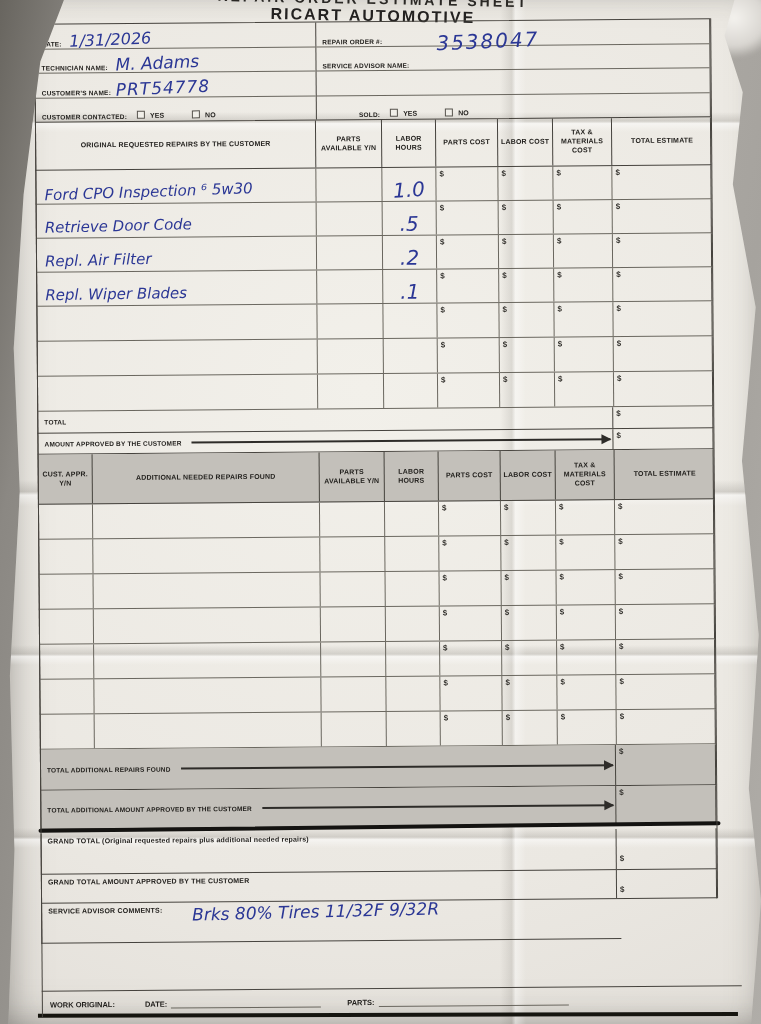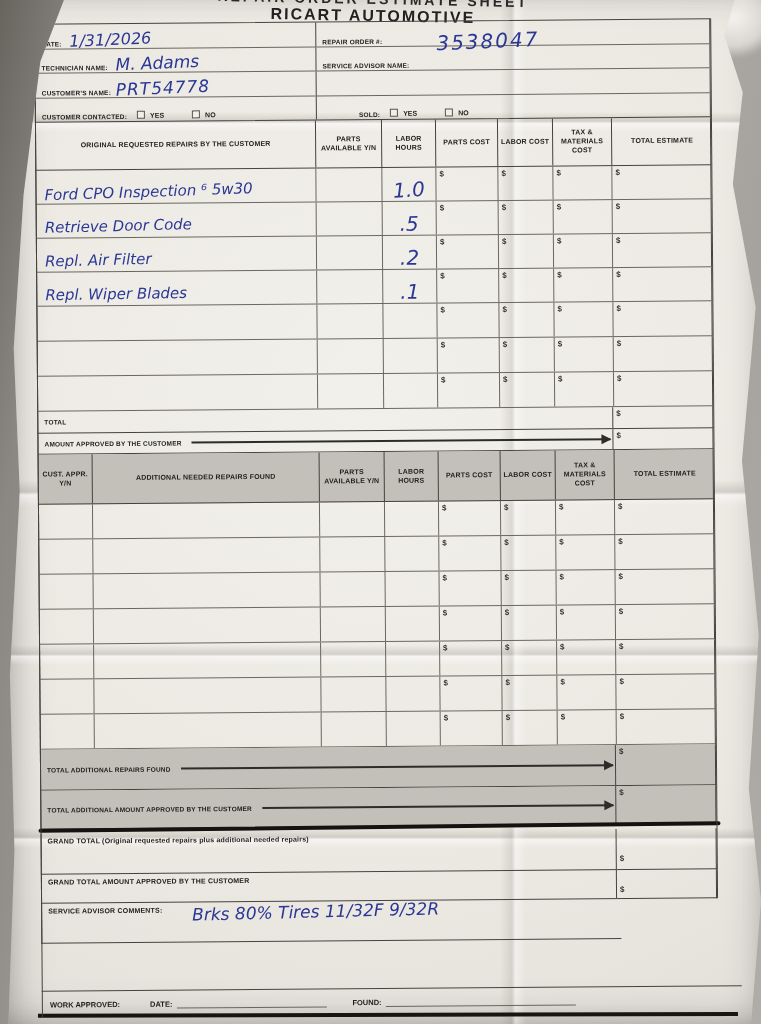--- a/index.html
+++ b/index.html
@@ -488,24 +488,24 @@
             <span class="d" style="top:auto;bottom:4px">$</span>
           </span>
       </div>
 
       <div class="gtrow comments" style="top:901px;height:40px;border-right:none;width:580px">
         <span class="lbl">SERVICE ADVISOR COMMENTS:</span>
         <span class="hw">Brks 80%   Tires 11/32F  9/32R</span>
       </div>
 
       <div class="footerbox">
-        <span class="fl">WORK APPROVED:</span>
+        <span class="fl">WORK ORIGINAL:</span>
         <span class="fl flg">DATE:</span>
         <span class="uline u1"></span>
-        <span class="fl">FOUND:</span>
+        <span class="fl">PARTS:</span>
         <span class="uline u2"></span>
       </div>
       <div class="fthick"></div>
 
       <div style="position:absolute;left:0;top:21px;width:1px;height:994px;background:var(--line)"></div>
       <div style="position:absolute;left:676px;top:21px;width:1px;height:880px;background:var(--line)"></div>
     </div>
   </div>
 </div>
 

